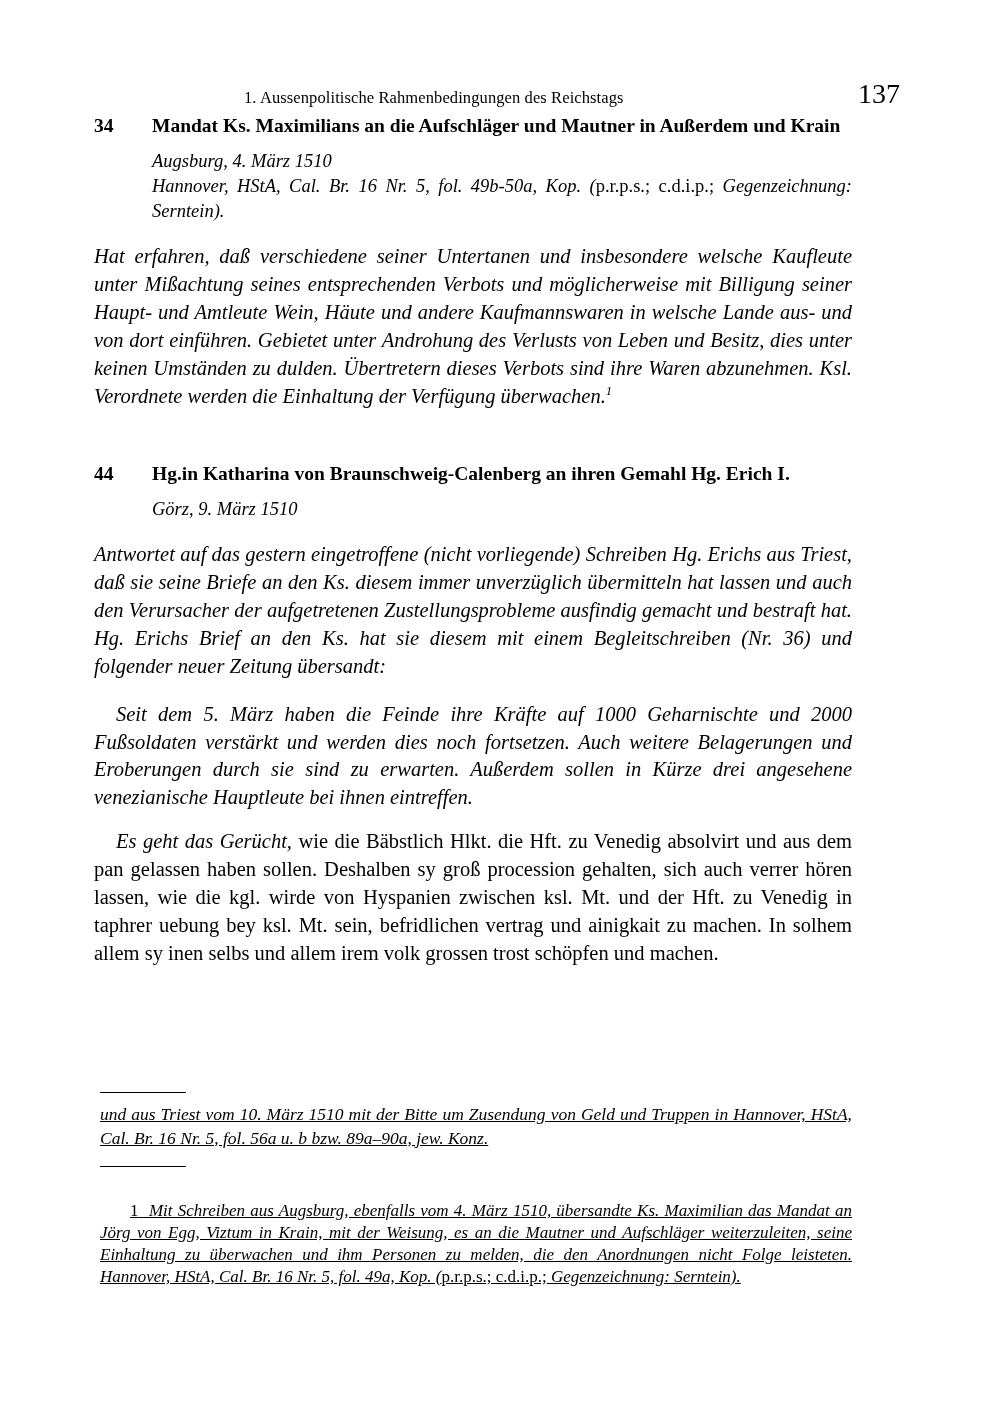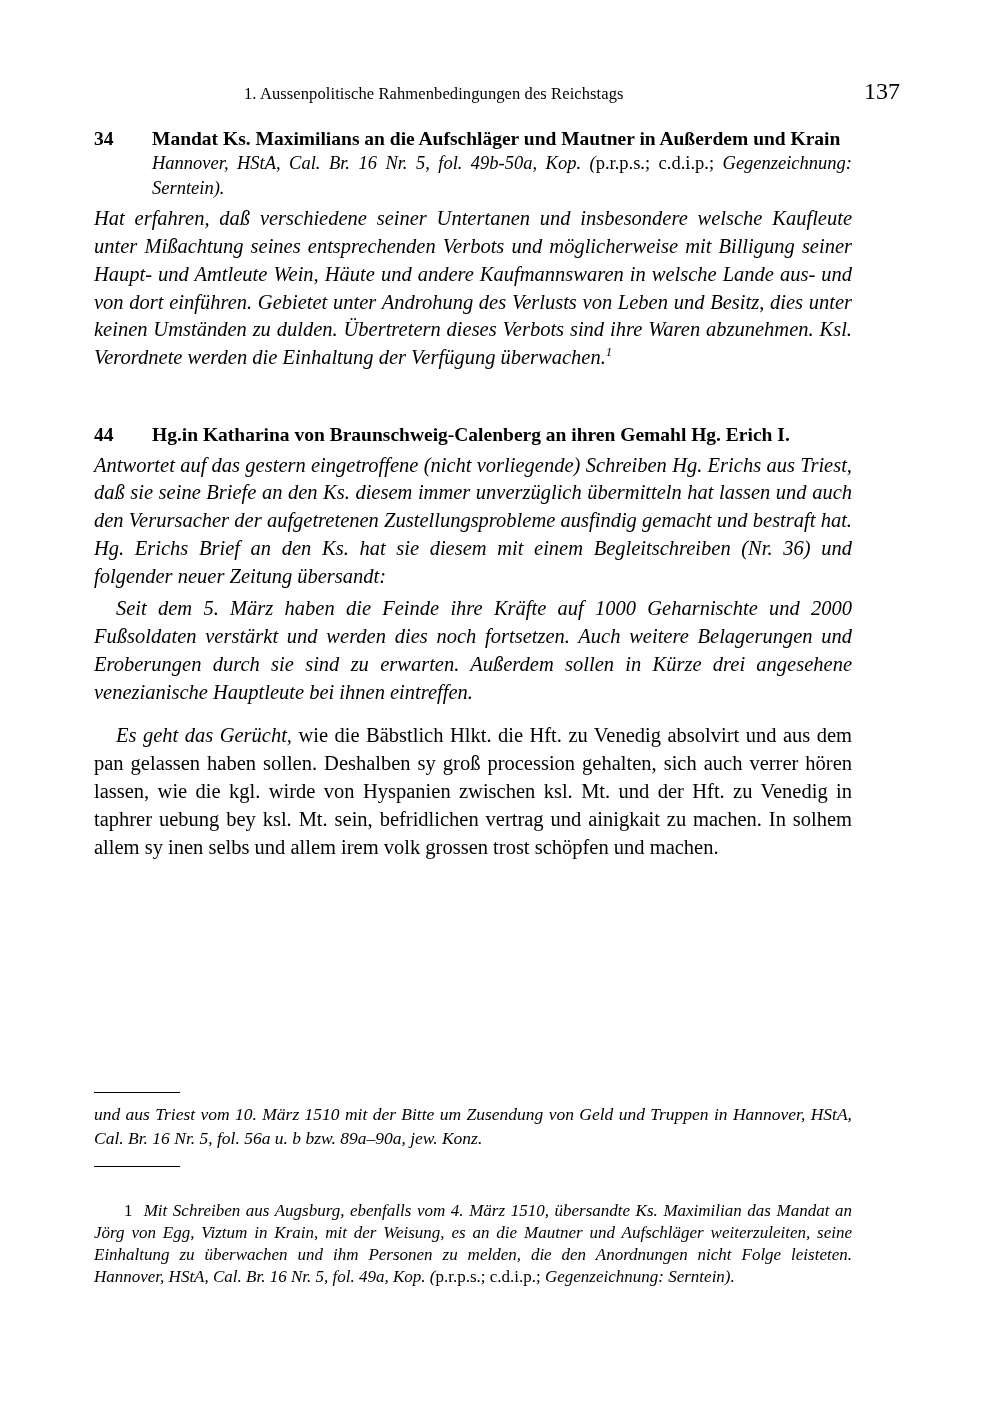--- a/index.html
+++ b/index.html
@@ -21,30 +21,30 @@
     width: 1004px;
     height: 1418px;
     box-sizing: border-box;
     padding: 78px 152px 40px 94px;
   }
   .running-head {
     display: flex;
     align-items: baseline;
     justify-content: flex-start;
     font-size: 16.5px;
-    margin-bottom: 26px;
+    margin-bottom: 13px;
     height: 22px;
   }
   .running-head .rh-title {
     margin-left: 150px;
     letter-spacing: 0.1px;
   }
   .running-head .rh-page {
     margin-left: auto;
-    font-size: 24px;
+    font-size: 28px;
     font-weight: normal;
     position: relative;
     left: 48px;
   }
   .doc-entry {
     margin-bottom: 6px;
   }
   .entry-head {
     display: flex;
     align-items: flex-start;
@@ -76,40 +76,41 @@
     line-height: 1.34;
     text-align: justify;
   }
   .entry-src .ital { font-style: italic; }
   .entry-src .rom { font-style: normal; }
   .body-italic {
     font-style: italic;
     font-size: 20.5px;
     line-height: 1.36;
     text-align: justify;
-    margin-top: 4px;
+    margin-top: 20px;
     hyphens: auto;
   }
   .body-italic.indent { text-indent: 22px; }
   .body-roman {
     font-style: normal;
     font-size: 20.5px;
     line-height: 1.36;
     text-align: justify;
     margin-top: 16px;
     text-indent: 22px;
   }
   .body-roman .lead-ital { font-style: italic; }
   .gap-between { height: 44px; }
   sup { font-size: 0.62em; vertical-align: super; line-height: 0; }
   .footnote-area {
     position: absolute;
-    left: 94px;
+    left: 100px;
     right: 152px;
     bottom: 130px;
+    text-decoration: underline;
   }
   .fn-rule {
     width: 86px;
     height: 1px;
     background: #000;
     margin-bottom: 10px;
   }
   .fn-cont {
     font-style: italic;
     font-size: 17.5px;
@@ -141,33 +142,35 @@
   <div class="running-head">
     <span class="rh-title">1. Aussenpolitische Rahmenbedingungen des Reichstags</span>
     <span class="rh-page">137</span>
   </div>
 
   <div class="doc-entry">
     <div class="entry-head">
       <span class="entry-num">34</span>
       <span class="entry-title">Mandat Ks. Maximilians an die Aufschläger und Mautner in Außerdem und Krain</span>
     </div>
+    <div class="entry-sub">Augsburg, 4. März 1510</div>
     <div class="entry-src">
       <span class="ital">Hannover, HStA, Cal. Br. 16 Nr. 5, fol. 49b-50a, Kop. (</span><span class="rom">p.r.p.s.; c.d.i.p.;</span><span class="ital"> Gegenzeichnung: Serntein).</span>
     </div>
     <div class="body-italic"><span>Hat erfahren, daß verschiedene seiner Untertanen und insbesondere welsche Kaufleute unter Mißachtung seines entsprechenden Verbots und möglicherweise mit Billigung seiner Haupt- und Amtleute Wein, Häute und andere Kaufmannswaren in welsche Lande aus- und von dort einführen. Gebietet unter Androhung des Verlusts von Leben und Besitz, dies unter keinen Umständen zu dulden. Übertretern dieses Verbots sind ihre Waren abzunehmen. Ksl. Verordnete werden die Einhaltung der Verfügung überwachen.</span><sup>1</sup></div>
   </div>
 
   <div class="gap-between"></div>
 
   <div class="doc-entry">
     <div class="entry-head">
       <span class="entry-num">44</span>
       <span class="entry-title">Hg.in Katharina von Braunschweig-Calenberg an ihren Gemahl Hg. Erich I.</span>
     </div>
+    <div class="entry-sub">Görz, 9. März 1510</div>
     <div class="body-italic">Antwortet auf das gestern eingetroffene (nicht vorliegende) Schreiben Hg. Erichs aus Triest, daß sie seine Briefe an den Ks. diesem immer unverzüglich übermitteln hat lassen und auch den Verursacher der aufgetretenen Zustellungsprobleme ausfindig gemacht und bestraft hat. Hg. Erichs Brief an den Ks. hat sie diesem mit einem Begleitschreiben (Nr. 36) und folgender neuer Zeitung übersandt:</div>
     <div class="body-italic indent">Seit dem 5. März haben die Feinde ihre Kräfte auf 1000 Geharnischte und 2000 Fußsoldaten verstärkt und werden dies noch fortsetzen. Auch weitere Belagerungen und Eroberungen durch sie sind zu erwarten. Außerdem sollen in Kürze drei angesehene venezianische Hauptleute bei ihnen eintreffen.</div>
     <div class="body-roman"><span class="lead-ital">Es geht das Gerücht,</span><span> wie die Bäbstlich Hlkt. die Hft. zu Venedig absolvirt und aus dem pan gelassen haben sollen. Deshalben sy groß procession gehalten, sich auch verrer hören lassen, wie die kgl. wirde von Hyspanien zwischen ksl. Mt. und der Hft. zu Venedig in taphrer uebung bey ksl. Mt. sein, befridlichen vertrag und ainigkait zu machen. In solhem allem sy inen selbs und allem irem volk grossen trost schöpfen und machen.</span></div>
   </div>
 
   <div class="footnote-area">
     <div class="fn-rule"></div>
     <div class="fn-cont">und aus Triest vom 10. März 1510 mit der Bitte um Zusendung von Geld und Truppen in Hannover, HStA, Cal. Br. 16 Nr. 5, fol. 56a u. b bzw. 89a–90a, jew. Konz.</div>
     <div class="fn-rule2"></div>
     <div class="fn-item"><span class="fn-marker">1</span>&nbsp; <span>Mit Schreiben aus Augsburg, ebenfalls vom 4. März 1510, übersandte Ks. Maximilian das Mandat an Jörg von Egg, Viztum in Krain, mit der Weisung, es an die Mautner und Aufschläger weiterzuleiten, seine Einhaltung zu überwachen und ihm Personen zu melden, die den Anordnungen nicht Folge leisteten. Hannover, HStA, Cal. Br. 16 Nr. 5, fol. 49a, Kop. (</span><span class="rom">p.r.p.s.; c.d.i.p.;</span><span> Gegenzeichnung: Serntein).</span></div>

